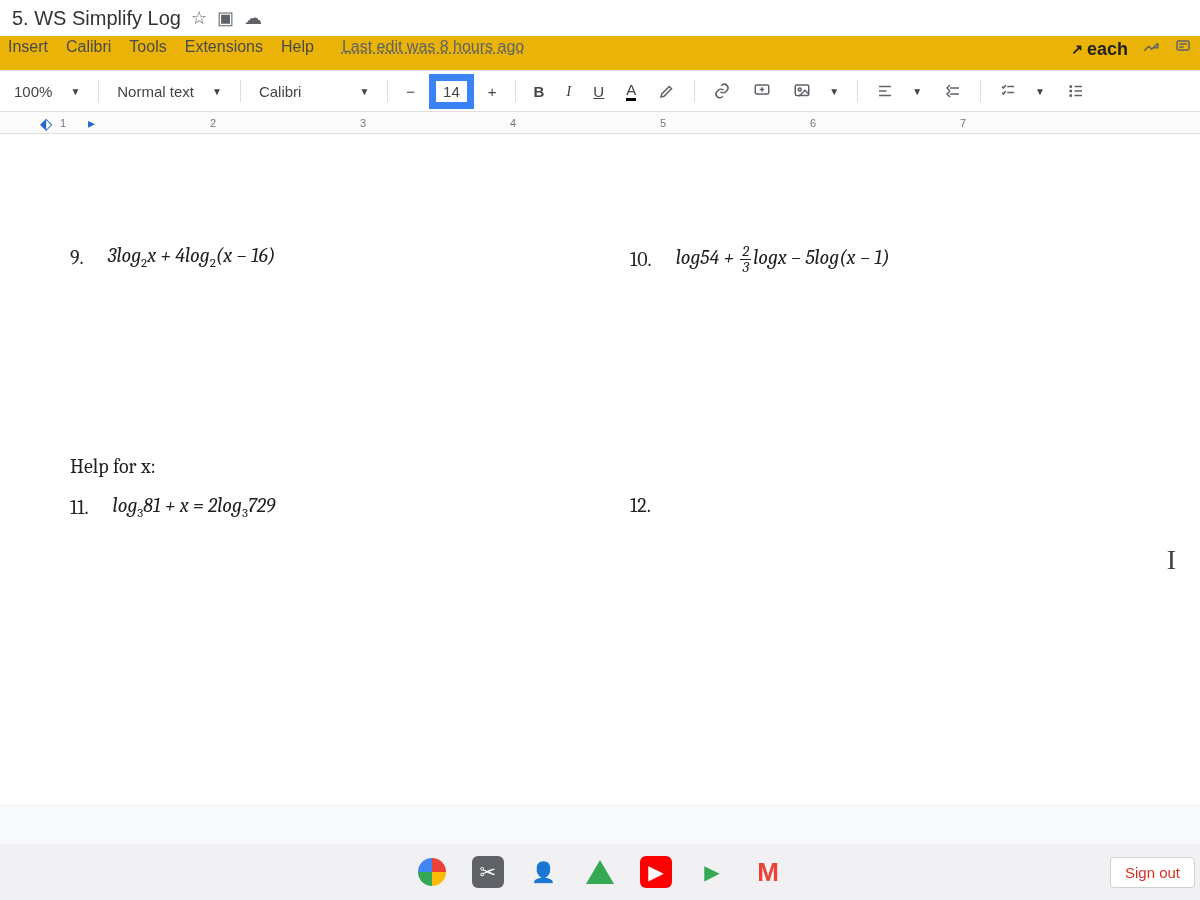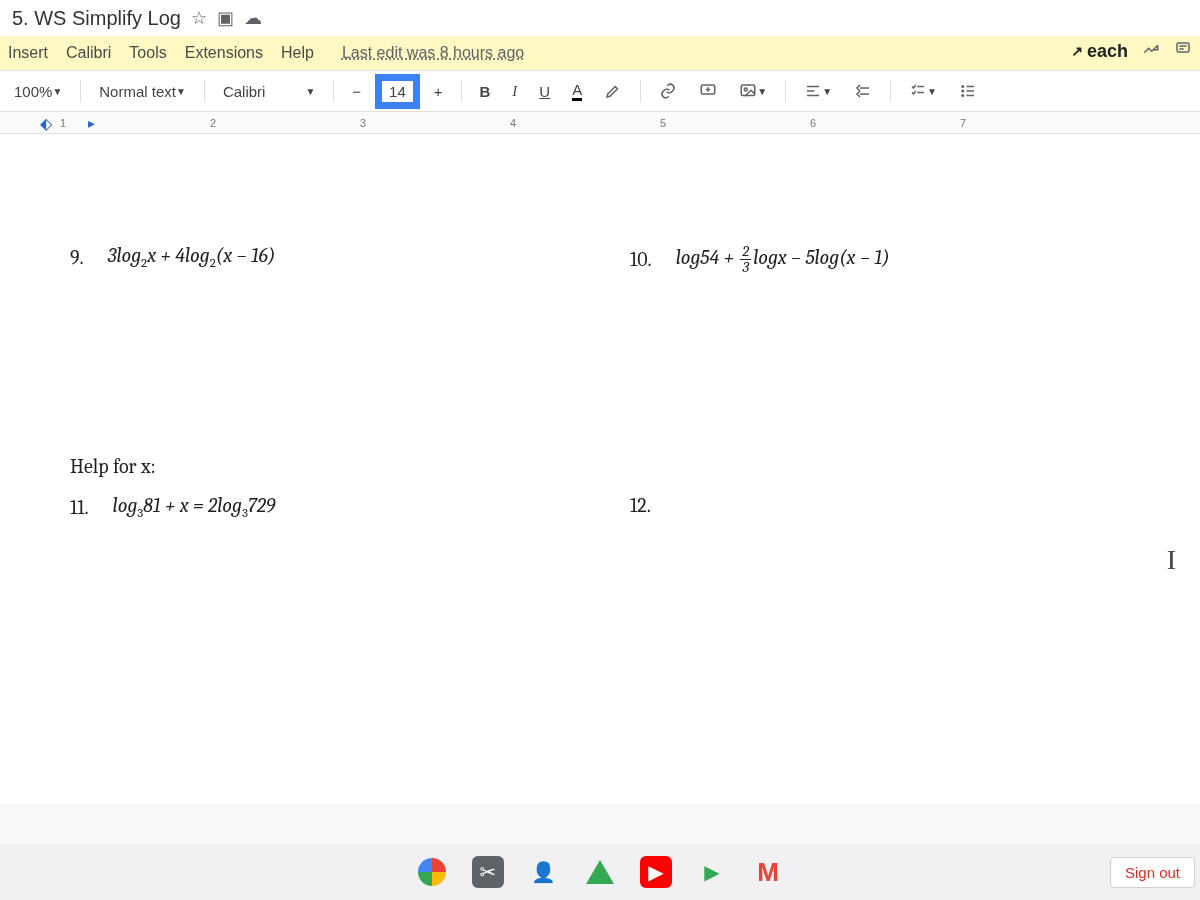--- a/index.html
+++ b/index.html
@@ -20,24 +20,24 @@
   }
   .doc-title {
     font-size: 20px;
     color: #333;
     margin-right: 10px;
   }
   .title-icons { display: flex; gap: 10px; align-items: center; }
   .title-icons span { color: #5f6368; font-size: 18px; }
   .menu-bar {
     display: flex;
-    align-items: flex-end;
+    align-items: flex-start;
     gap: 18px;
     padding: 2px 8px 8px 8px;
-    background: #fef9c3;
+    background: #eab308;
     font-size: 16px;
     color: #4a4a4a;
     height: 34px;
   }
   .menu-bar .last-edit { text-decoration: underline dotted; color: #5f6368; margin-left: 10px;}
   .menu-bar .right-area { margin-left: auto; display:flex; align-items:center; gap:14px;}
   .kami-badge { font-weight: bold; color: #222; font-size: 18px; display:flex; align-items:center; gap:4px;}
   .kami-badge .ext { font-size:14px; }
   .toolbar {
     display: flex;
@@ -49,21 +49,21 @@
     border-bottom: 1px solid #e0e0e0;
     height: 42px;
     font-size: 15px;
     color: #444;
   }
   .tb-item {
     padding: 4px 8px;
     border-radius: 3px;
     display: flex;
     align-items: center;
-    gap: 0;
+    gap: 18px;
   }
   .tb-sep { width:1px; height:22px; background:#ddd; margin: 0 4px;}
   .tb-box { border:7px solid #3b82f6; padding:2px 7px; min-width:30px; text-align:center;}
   .ruler {
     height: 22px;
     background: #fbfbfb;
     border-bottom: 1px solid #e0e0e0;
     position: relative;
     font-size: 11px;
     color: #777;

